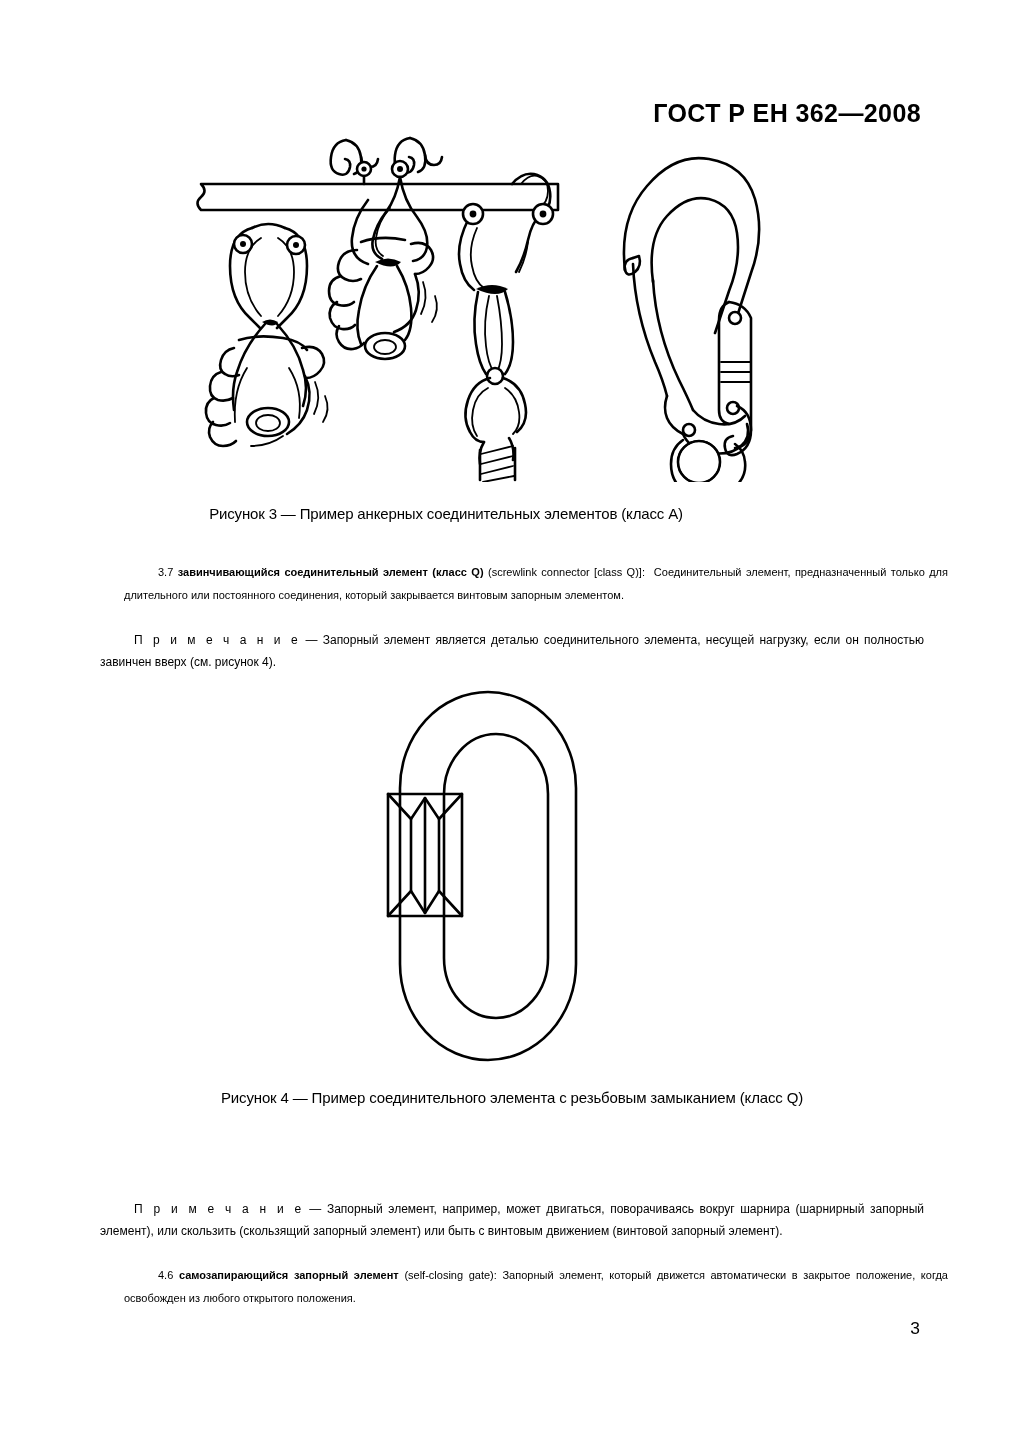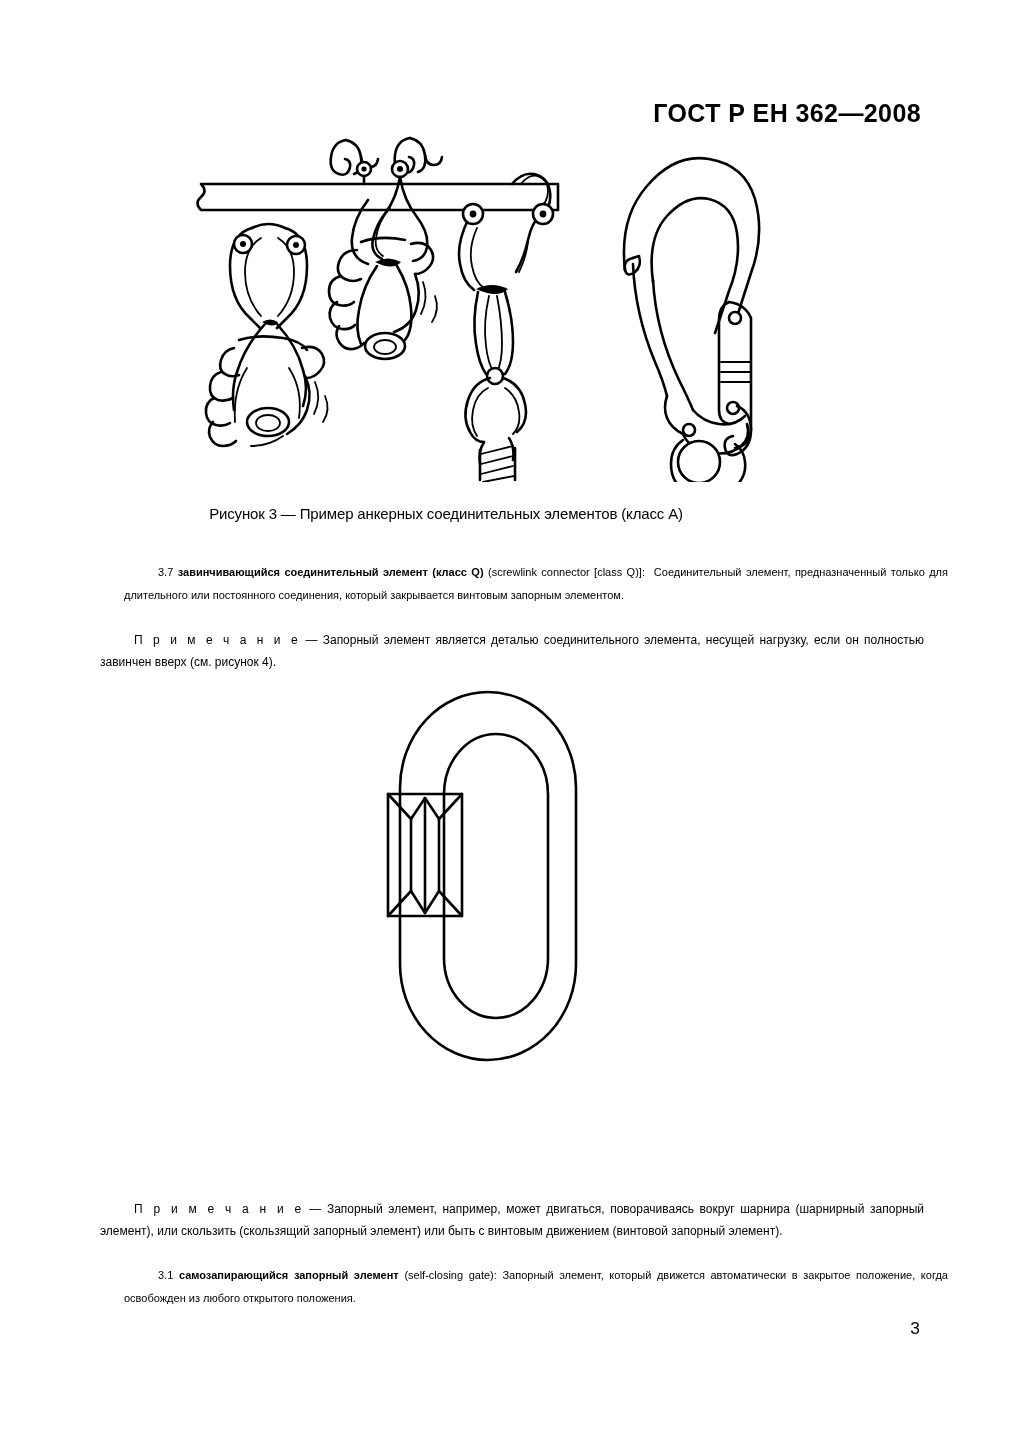--- a/index.html
+++ b/index.html
@@ -270,25 +270,26 @@
 
         <path class="ln" d="M23,118 L46,143 L46,215 L23,240"></path>
         <path class="ln" d="M97,118 L74,143 L74,215 L97,240"></path>
         <path class="ln" d="M46,143 L60,122 L74,143"></path>
         <path class="ln" d="M46,215 L60,237 L74,215"></path>
         <path class="ln" d="M60,122 L60,237"></path>
       </g>
     </svg>
   </div>
 
+  <div class="figure-caption" id="figure-4-caption">Рисунок 4 — Пример соединительного элемента с резьбовым замыканием (класс Q)</div>
 
 
   <div class="note" id="note38">
     <span class="nword">П р и м е ч а н и е</span><span> — </span><span>Запорный элемент, например, может двигаться, поворачиваясь вокруг шарнира (шарнирный запорный элемент), или скользить (скользящий запорный элемент) или быть с винтовым движением (винтовой запорный элемент).</span>
   </div>
 
   <div class="para indent" id="p39">
-    <span class="num">3.1</span><span class="sp"> </span><b>самозапирающийся запорный элемент</b><span class="sp"> </span><span>(self-closing gate):</span><span class="sp"> </span><span>Запорный элемент, который движется автоматически в закрытое положение, когда освобожден из любого открытого положения.</span>
+    <span class="num">4.6</span><span class="sp"> </span><b>самозапирающийся запорный элемент</b><span class="sp"> </span><span>(self-closing gate):</span><span class="sp"> </span><span>Запорный элемент, который движется автоматически в закрытое положение, когда освобожден из любого открытого положения.</span>
   </div>
 
   <div class="page-number">3</div>
 
 </div>
 
 </body></html>

